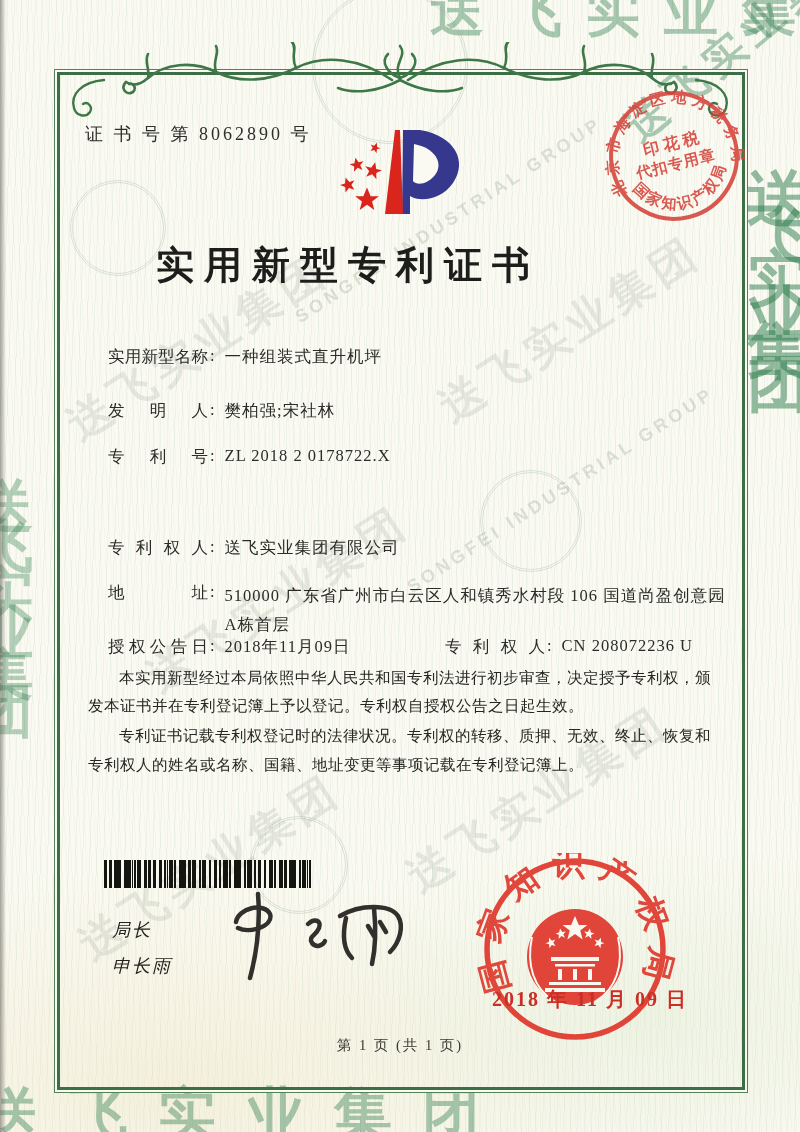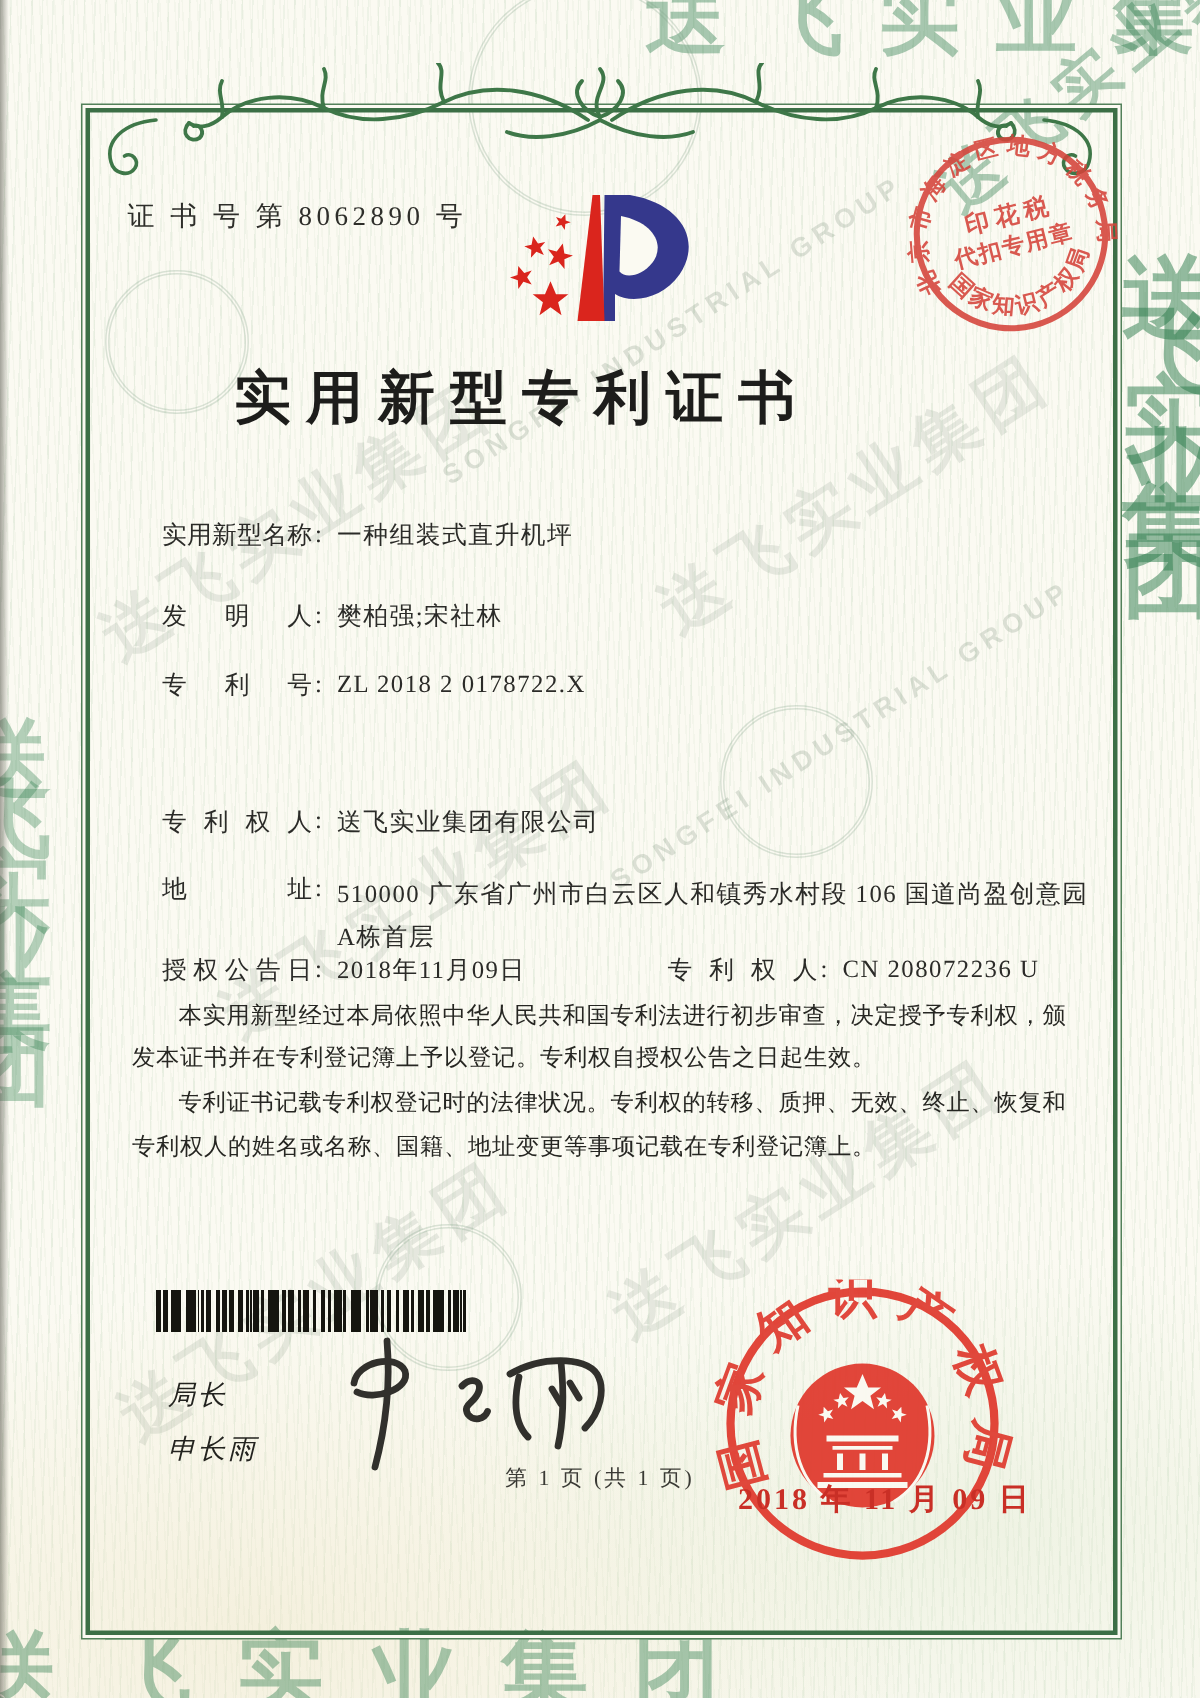--- a/index.html
+++ b/index.html
@@ -31,21 +31,21 @@
   .wm-left{left:-34px;top:430px;writing-mode:vertical-rl;font-size:58px;
       letter-spacing:42px;color:rgba(42,122,74,.34);}
   .wm-top{left:430px;top:-24px;font-size:54px;letter-spacing:24px;color:rgba(42,122,74,.40);}
   .wm-bottom{left:-18px;top:1076px;font-size:58px;letter-spacing:30px;color:rgba(42,122,74,.40);}
   .wm-diag-stamp{left:596px;top:8px;font-size:42px;letter-spacing:8px;
       color:rgba(42,122,74,.38);transform:rotate(-40deg);}
   .wm-diag{color:rgba(118,138,118,.16);font-size:44px;letter-spacing:6px;transform:rotate(-33deg);}
   .wm-diag-en{color:rgba(118,138,118,.24);font-size:18px;letter-spacing:4px;transform:rotate(-33deg);}
   .wm-circle{position:absolute;border:3px double rgba(130,162,136,.28);border-radius:50%;}
   
-  .cert-no{position:absolute;left:85px;top:122px;font-size:18px;letter-spacing:3px;color:#2e2e2a;margin-top:10px;}
+  .cert-no{position:absolute;left:85px;top:122px;font-size:18px;letter-spacing:3px;color:#2e2e2a;}
   .tax-stamp{position:absolute;left:598px;top:80px;width:152px;height:152px;
       transform:rotate(-14deg);opacity:.88;}
   .cnipa-logo{position:absolute;left:325px;top:128px;width:150px;height:104px;}
   .title{position:absolute;left:0;top:240px;width:696px;text-align:center;
       font-size:38px;font-weight:bold;letter-spacing:10px;color:#1d1d1b;}
   
   .frow{position:absolute;left:108px;font-size:16.5px;color:#2b2b28;}
   .flabel{display:inline-block;width:100px;text-align:justify;text-align-last:justify;vertical-align:top;}
   .fcolon{display:inline-block;margin:0 10px 0 2px;vertical-align:top;}
   .fvalue{display:inline-block;letter-spacing:1px;vertical-align:top;}
@@ -61,21 +61,21 @@
       repeating-linear-gradient(90deg,#15150f 0 2px, rgba(0,0,0,0) 2px 5px),
       repeating-linear-gradient(90deg,#15150f 0 1px, rgba(0,0,0,0) 1px 7px),
       repeating-linear-gradient(90deg,#15150f 0 3px, rgba(0,0,0,0) 3px 11px);}
   .director{position:absolute;left:112px;top:912px;
       font-family:"Liberation Sans","DejaVu Sans",sans-serif;
       font-size:18px;color:#23231f;line-height:2.0;letter-spacing:2px;font-style:italic;}
   .signature{position:absolute;left:222px;top:886px;width:200px;height:102px;}
   .seal{position:absolute;left:466px;top:853px;width:218px;height:200px;opacity:.92;}
   .seal-date{position:absolute;left:492px;top:986px;font-size:20px;font-weight:bold;
       color:#c92f26;letter-spacing:2px;font-family:"Liberation Serif","DejaVu Serif",serif;text-align:right;}
-  .footer{position:absolute;left:0;top:976px;width:800px;text-align:center;
+  .footer{position:absolute;left:0;top:1036px;width:800px;text-align:center;
       font-size:14.5px;letter-spacing:2px;color:#3a3a35;}
   .stamp-text{fill:#d5433a;font-family:"Liberation Serif","DejaVu Serif",serif;font-weight:bold;}
   .seal-text{fill:#df3a2e;font-family:"Liberation Serif","DejaVu Serif",serif;font-weight:bold;}
 </style>
 </head>
 <body>
 
 <div class="page">
 
   <div class="wm wm-top">送飞实业集团</div>

